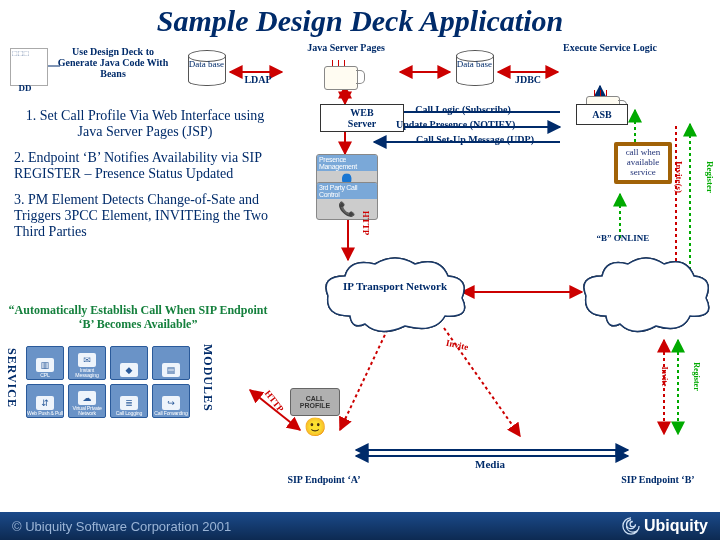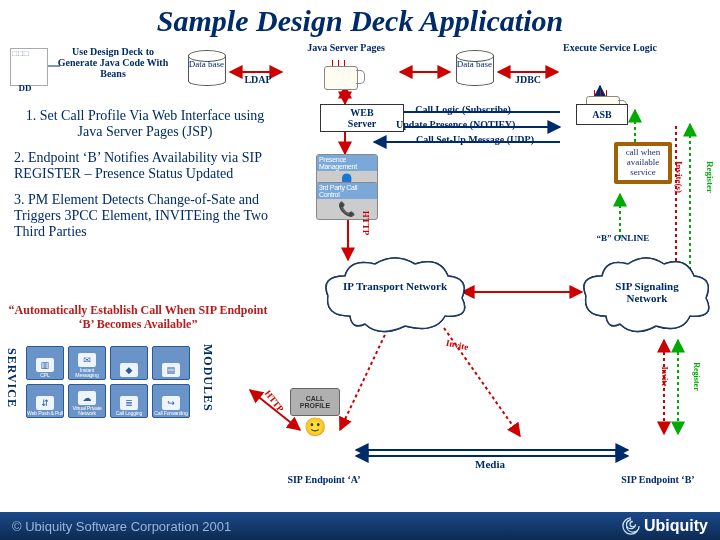--- a/index.html
+++ b/index.html
@@ -35,21 +35,21 @@
   .svcgrid{display:grid;grid-template-columns:repeat(4,38px);grid-template-rows:repeat(2,34px);gap:4px}
   .svc{background:#6a93c7;border:1px solid #2a5a9a;border-radius:2px;display:flex;flex-direction:column;align-items:center;justify-content:flex-end;padding-bottom:1px}
   .svc .ic{width:18px;height:14px;background:#eef4fb;border-radius:2px;margin-bottom:1px;display:flex;align-items:center;justify-content:center;font-size:9px;color:#2a5a9a}
   .svc .tx{font-size:5.2px;color:#fff;font-family:Arial;text-align:center;line-height:1;letter-spacing:-.2px}
   .vtxt{writing-mode:vertical-rl;text-orientation:mixed;font-size:12px;font-weight:bold;color:#002b6a;letter-spacing:1px}
   .footer{position:absolute;bottom:0;left:0;right:0;height:28px;background:linear-gradient(#1b4a8a,#0d2a52);display:flex;align-items:center;justify-content:space-between;padding:0 12px}
   .footer .c{font-size:13px;color:#9ab4d6;font-family:Arial}
   .footer .logo{display:flex;align-items:center;gap:4px;color:#fff;font-family:Arial;font-size:16px;font-weight:bold}
   .footer .logo .sw{width:18px;height:18px;display:inline-block}
   .ddico{width:34px;height:34px;border:1px solid #aaa;background:#fff;font-size:6px;color:#002b6a;padding:1px;line-height:1;overflow:hidden}
-  .quote{font-weight:bold;color:#b91c1c;font-size:12px;line-height:1.15}
+  .quote{font-weight:bold;color:#15803d;font-size:12px;line-height:1.15}
   .step{font-weight:normal;color:#002b6a;font-size:14px;line-height:1.15}
   .callp{width:48px;height:26px;background:#b0b0b0;border:1px solid #666;border-radius:3px;display:flex;align-items:center;justify-content:center;font-size:7px;font-weight:bold;color:#333;font-family:Arial;text-align:center;line-height:1}
 </style>
 </head>
 <body>
 
 <div class="title">Sample Design Deck Application</div>
 
 <div class="stage">
 
@@ -185,21 +185,20 @@
       <div class="h"></div>
       <div class="b"></div>
     </div>
 <div class="el lbl" style="left:595px;top:192px;width:56px;font-size:9px">“B” ONLINE</div>
 
 <div class="el cloud" style="left:578px;top:214px;width:136px;height:80px">
   <svg viewBox="0 0 136 80">
         <path d="M28 60 Q5 60 8 40 Q0 20 24 20 Q28 2 50 8 Q68 -4 86 8 Q108 0 116 20 Q136 22 128 42 Q138 62 112 60 Q104 78 78 70 Q56 82 42 68 Q30 74 28 60 Z" fill="#fff" stroke="#1a3a6a" stroke-width="1.5"></path>
       </svg>
 </div>
-<div class="el lbl" style="left:594px;top:238px;width:106px;font-size:11px">SIP Signaling Network</div>
 
 <div class="el tag" style="left:694px;top:130px;transform:rotate(90deg);color:#0a0">Register</div>
 <div class="el tag" style="left:663px;top:130px;transform:rotate(90deg)">Invite(s)</div>
 <div class="el tag" style="left:682px;top:330px;transform:rotate(90deg);color:#0a0;font-size:8px">Register</div>
 <div class="el tag" style="left:654px;top:330px;transform:rotate(90deg);font-size:8px">Invite</div>
 
 <div class="el quote" style="left:8px;top:262px;width:260px;text-align:center">“Automatically Establish Call When SIP Endpoint ‘B’ Becomes Available”</div>
 
 <div class="el vtxt" style="left:4px;top:306px">SERVICE</div>
 <div class="el svcgrid" style="left:26px;top:304px;position:absolute">

